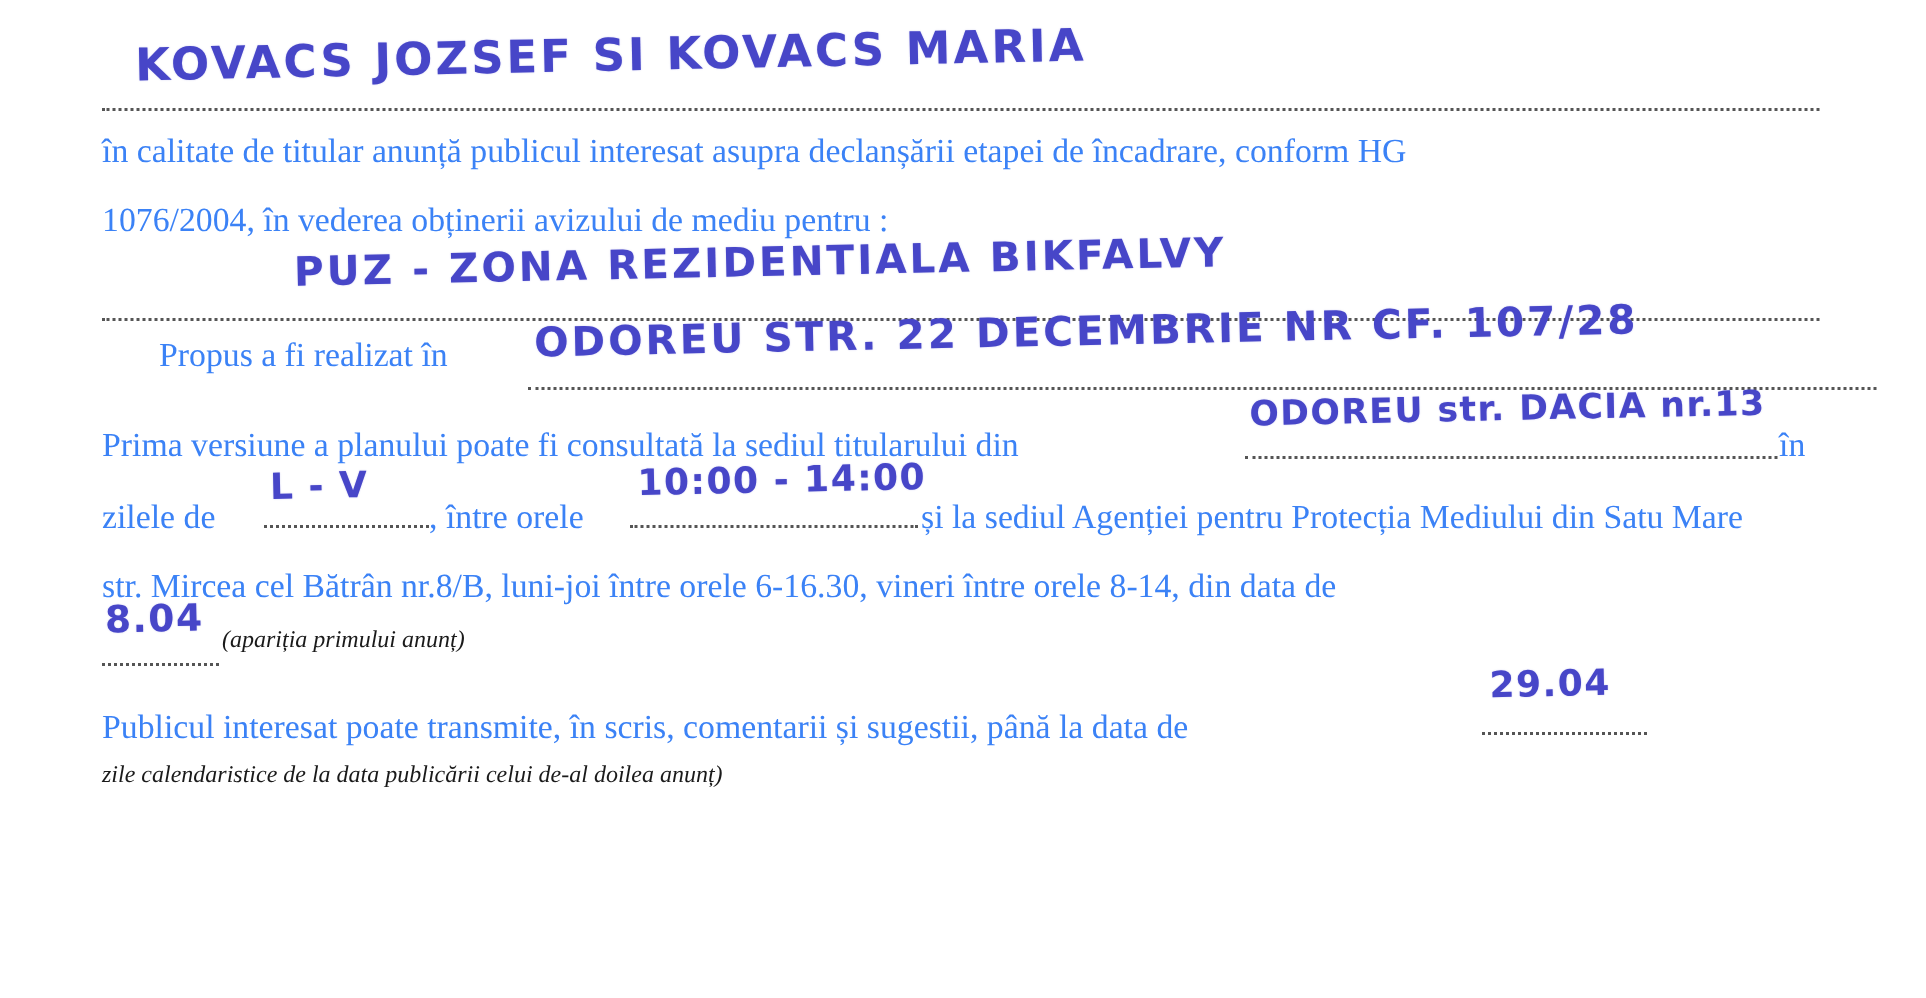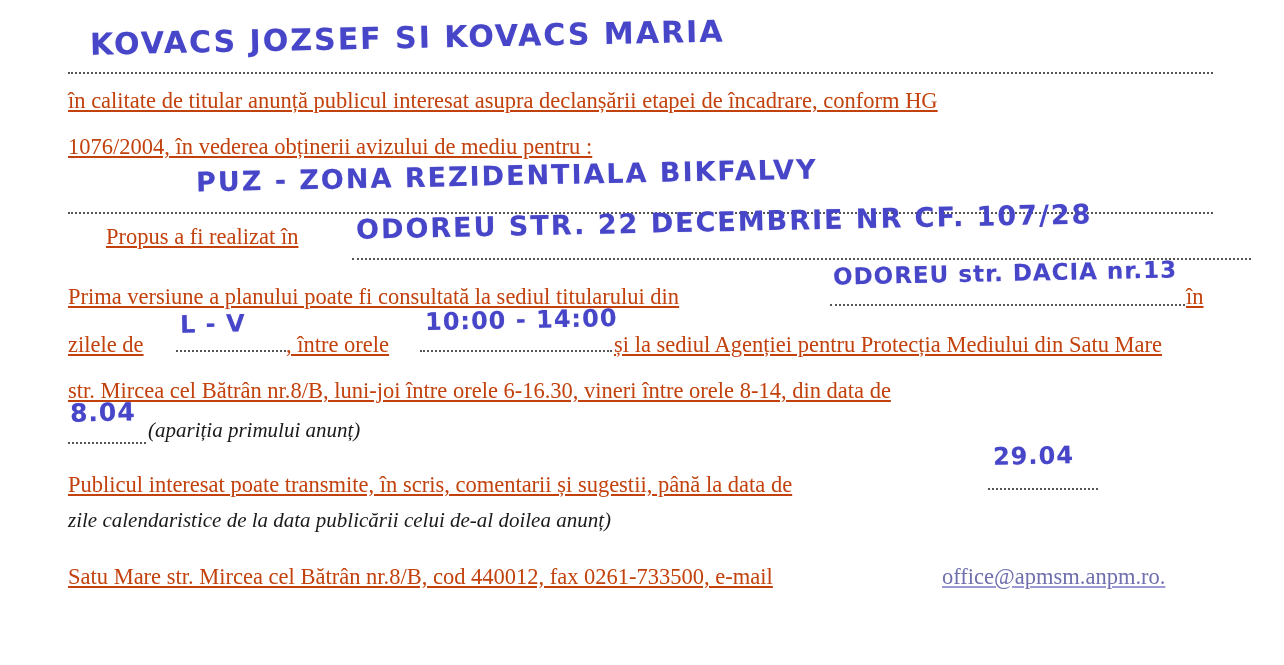--- a/index.html
+++ b/index.html
@@ -25,23 +25,22 @@
     position: absolute;
     left: 68px;
     top: 14px;
     width: 1145px;
   }
   .para {
     font-family: "Liberation Serif", serif;
     font-size: 22.5px;
     line-height: 46px;
     text-align: justify;
-    color: #c2410c;
+    color: #3b82f6;
     margin: 0;
-    text-decoration: underline;
   }
   .line {
     position: relative;
     height: 46px;
     white-space: nowrap;
   }
   .just {
     display: flex;
     justify-content: space-between;
     white-space: nowrap;
@@ -60,21 +59,21 @@
     font-weight: 700;
     letter-spacing: 2px;
     transform: rotate(-1.2deg);
     white-space: nowrap;
     text-shadow: 0 0 1px rgba(71,70,200,0.35);
   }
   .hand.small { letter-spacing: 1px; }
   .italic-note {
     font-family: "Liberation Serif", serif;
     font-style: italic;
-    font-size: 21px;
+    font-size: 16px;
   }
   .email {
     color: #6f6fae;
     text-decoration: underline;
     text-decoration-color: #9a9ad0;
   }
 </style>
 </head>
 <body>
 
@@ -136,19 +135,15 @@
     <div class="line" style="height:46px;">
       <span class="para" style="position:absolute; left:0; top:0;">Publicul interesat poate transmite, în scris, comentarii și sugestii, până la data de</span>
       <span class="hand small" style="left:925px; top:-20px; font-size:24px;">29.04</span>
       <span class="dotline" style="left:920px; top:26px; width:110px;"></span>
     </div>
 
     <div class="line" style="height:46px;">
       <span class="italic-note" style="position:absolute; left:0; top:0;text-align:right;">zile calendaristice de la data publicării celui de-al doilea anunț)</span>
     </div>
 
-    <div class="line" style="height:46px;">
-      <span class="para" style="position:absolute; left:0; top:0;">Satu Mare str. Mircea cel Bătrân nr.8/B, cod 440012, fax 0261-733500, e-mail</span>
-      <span class="para email" style="position:absolute; left:874px; top:0;">office@apmsm.anpm.ro.</span>
-    </div>
 
   </div>
 </div>
 
 </body></html>

